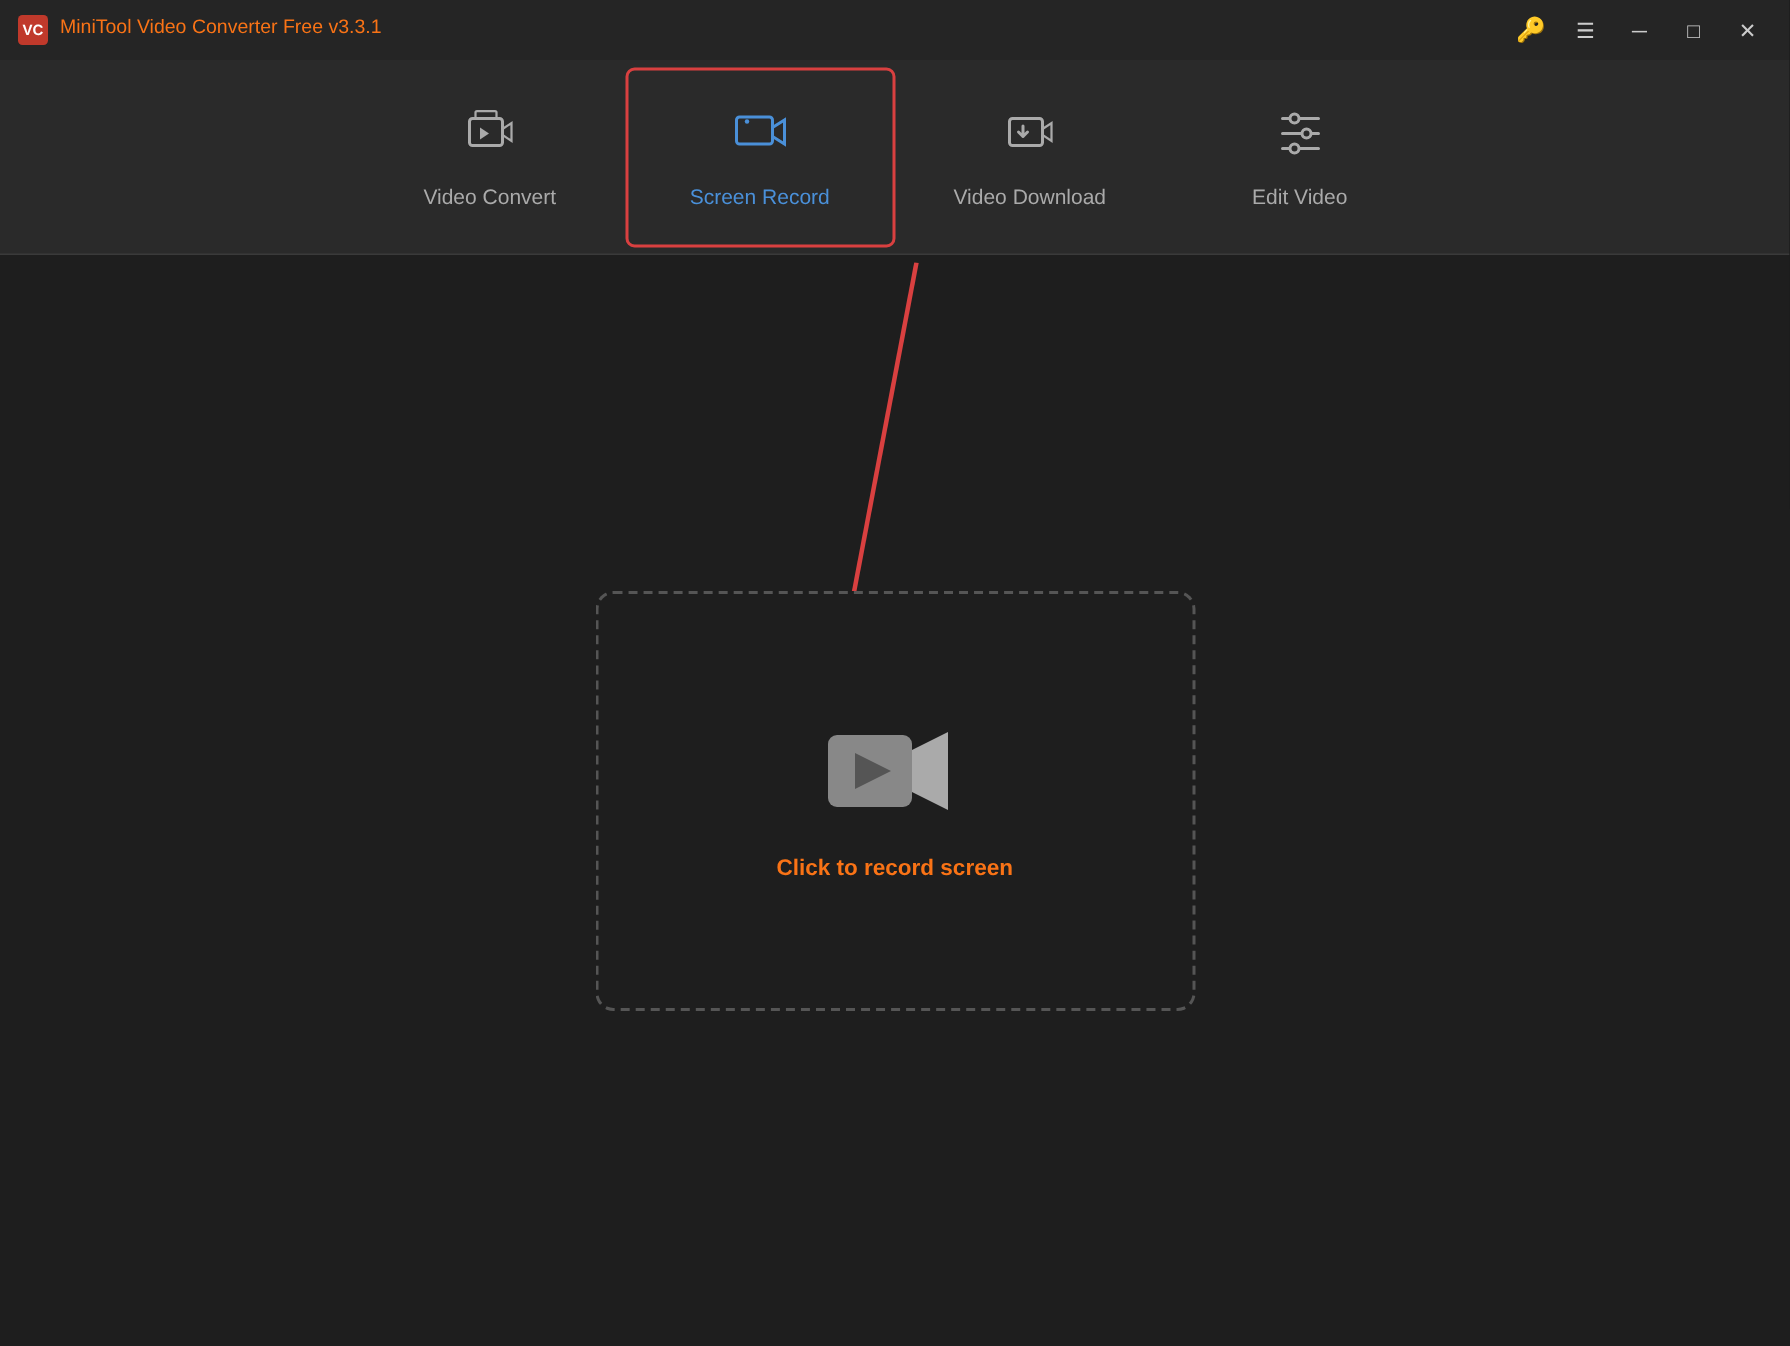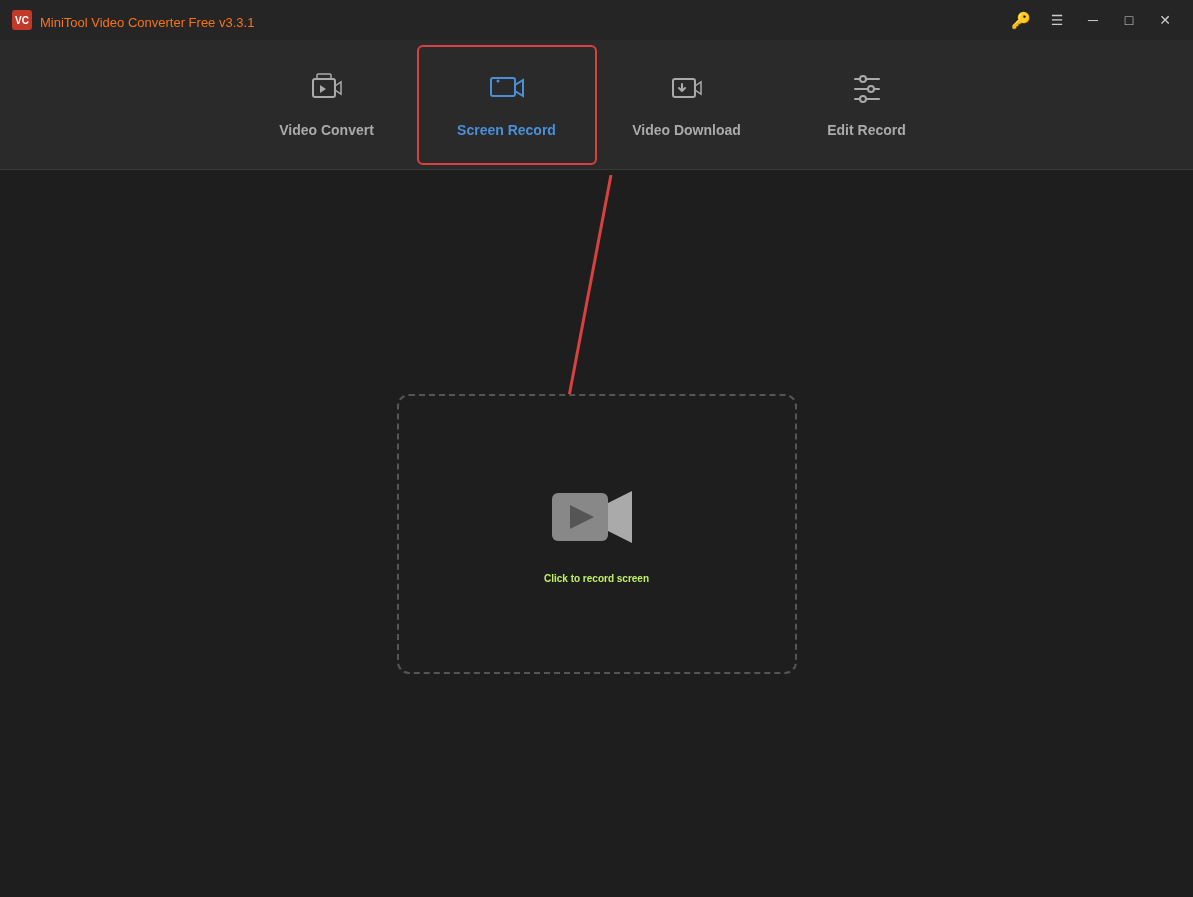--- a/index.html
+++ b/index.html
@@ -18,21 +18,21 @@
       height: 40px;
       background: #252525;
       display: flex;
       align-items: center;
       justify-content: space-between;
       padding: 0 12px;
       user-select: none;
     }
     .title-bar-left {
       display: flex;
-      align-items: flex-end;
+      align-items: flex-start;
       gap: 8px;
     }
     .app-logo {
       width: 20px;
       height: 20px;
       background: #c0392b;
       border-radius: 3px;
       display: flex;
       align-items: center;
       justify-content: center;
@@ -96,21 +96,21 @@
     }
     .nav-tab-icon {
       font-size: 30px;
       line-height: 1;
     }
     .nav-tab.active .nav-tab-icon {
       color: #4a90d9;
     }
     .nav-tab-label {
       font-size: 14px;
-      font-weight: 700;
+      font-weight: 400;
     }
     .nav-tab.active .nav-tab-label {
       color: #4a90d9;
     }
 
     
     .main-content {
       width: 100%;
       height: calc(897px - 40px - 130px);
       background: #1e1e1e;
@@ -136,23 +136,23 @@
       background: #1e1e1e;
     }
 
     .camera-icon-wrap {
       width: 90px;
       height: 70px;
       position: relative;
     }
 
     .click-to-record {
-      font-size: 10px;
+      font-size: 15px;
       font-weight: 600;
-      color: #bef264;
+      color: #f97316;
     }
 
     
     .arrow-svg {
       position: absolute;
       top: 5px;
       left: 50%;
       transform: translateX(-55%);
       pointer-events: none;
     }
@@ -212,21 +212,21 @@
 
   <div class="nav-tab">
     <div class="nav-tab-icon">
       <svg width="36" height="36" viewBox="0 0 36 36" fill="none">
         <path d="M6 8h24M6 18h24M6 28h24" stroke="#aaa" stroke-width="2" stroke-linecap="round"></path>
         <circle cx="14" cy="8" r="3" fill="#2a2a2a" stroke="#aaa" stroke-width="2"></circle>
         <circle cx="22" cy="18" r="3" fill="#2a2a2a" stroke="#aaa" stroke-width="2"></circle>
         <circle cx="14" cy="28" r="3" fill="#2a2a2a" stroke="#aaa" stroke-width="2"></circle>
       </svg>
     </div>
-    <span class="nav-tab-label">Edit Record</span>
+    <span class="nav-tab-label">Edit Video</span>
   </div>
 
 </div>
 
 <div class="main-content">
 
   <svg class="arrow-svg" width="120" height="310" viewBox="0 0 120 310">
     <defs>
       <marker id="arrowhead" markerWidth="10" markerHeight="7" refX="9" refY="3.5" orient="auto">
         <polygon points="0 0, 10 3.5, 0 7" fill="#d94040"></polygon>

